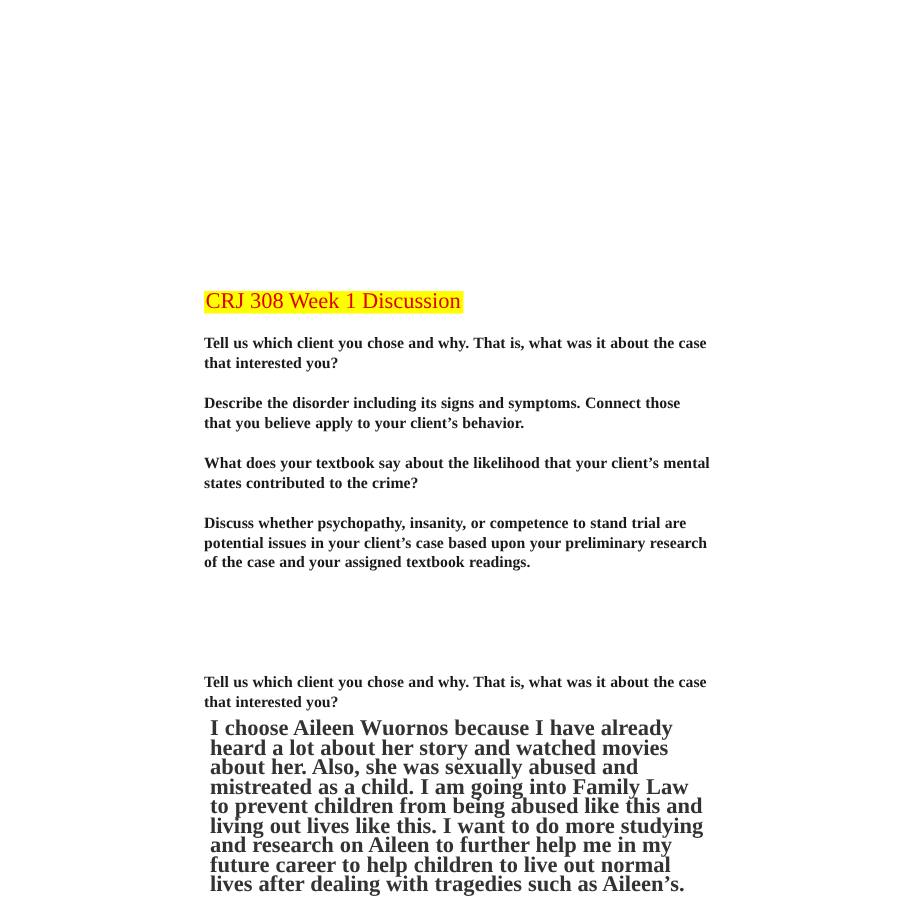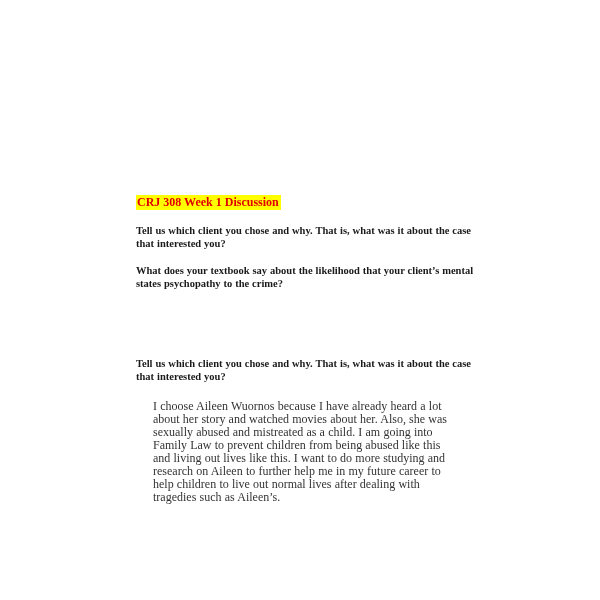--- a/index.html
+++ b/index.html
@@ -26,61 +26,63 @@
     width: 338px;
   }
   .title-line {
     margin: 0 0 7px 0;
     line-height: 15px;
   }
   .doc-title {
     display: inline-block;
     background: var(--highlight, #ffff00);
     color: var(--title-red, #e00000);
-    font-weight: bold;
-    font-size: 12px;
+    font-weight: normal;
+    font-size: 15px;
     line-height: 15px;
     padding: 0 2px 0 1px;
   }
   p.question {
     margin: 14px 0 5px 0;
     font-weight: bold;
     color: var(--heading-text, #1a1a1a);
     font-size: 10.5px;
     line-height: 13px;
     word-spacing: 0.3px;
   }
   .section-gap {
     height: 48px;
   }
   p.answer {
-    margin: 17px;
-    font-weight: normal;
+    margin: 4px;
+    font-weight: bold;
     color: var(--body-text, #333333);
-    font-size: 12px;
+    font-size: 15px;
     line-height: 13px;
     word-spacing: 0.2px;
   }
 </style>
 </head>
 <body>
 
 <div class="page">
   <div class="content">
 
     <div class="title-line">
       <span class="doc-title">CRJ 308 Week 1 Discussion</span>
     </div>
 
     <p class="question">Tell us which client you chose and why. That is, what was it about the case that interested you?</p>
 
 
+    <p class="question">Describe the disorder including its signs and symptoms. Connect those that you believe apply to your client’s behavior.</p>
 
-    <p class="question">What does your textbook say about the likelihood that your client’s mental states psychopathy to the crime?</p>
+    <p class="question">What does your textbook say about the likelihood that your client’s mental states contributed to the crime?</p>
 
+    <p class="question">Discuss whether psychopathy, insanity, or competence to stand trial are potential issues in your client’s case based upon your preliminary research of the case and your assigned textbook readings.</p>
 
     <div class="section-gap"></div>
 
     <p class="question">Tell us which client you chose and why. That is, what was it about the case that interested you?</p>
 
     <p class="answer">I choose Aileen Wuornos because I have already heard a lot about her story and watched movies about her. Also, she was sexually abused and mistreated as a child. I am going into Family Law to prevent children from being abused like this and living out lives like this. I want to do more studying and research on Aileen to further help me in my future career to help children to live out normal lives after dealing with tragedies such as Aileen’s.</p>
 
   </div>
 </div>
 

